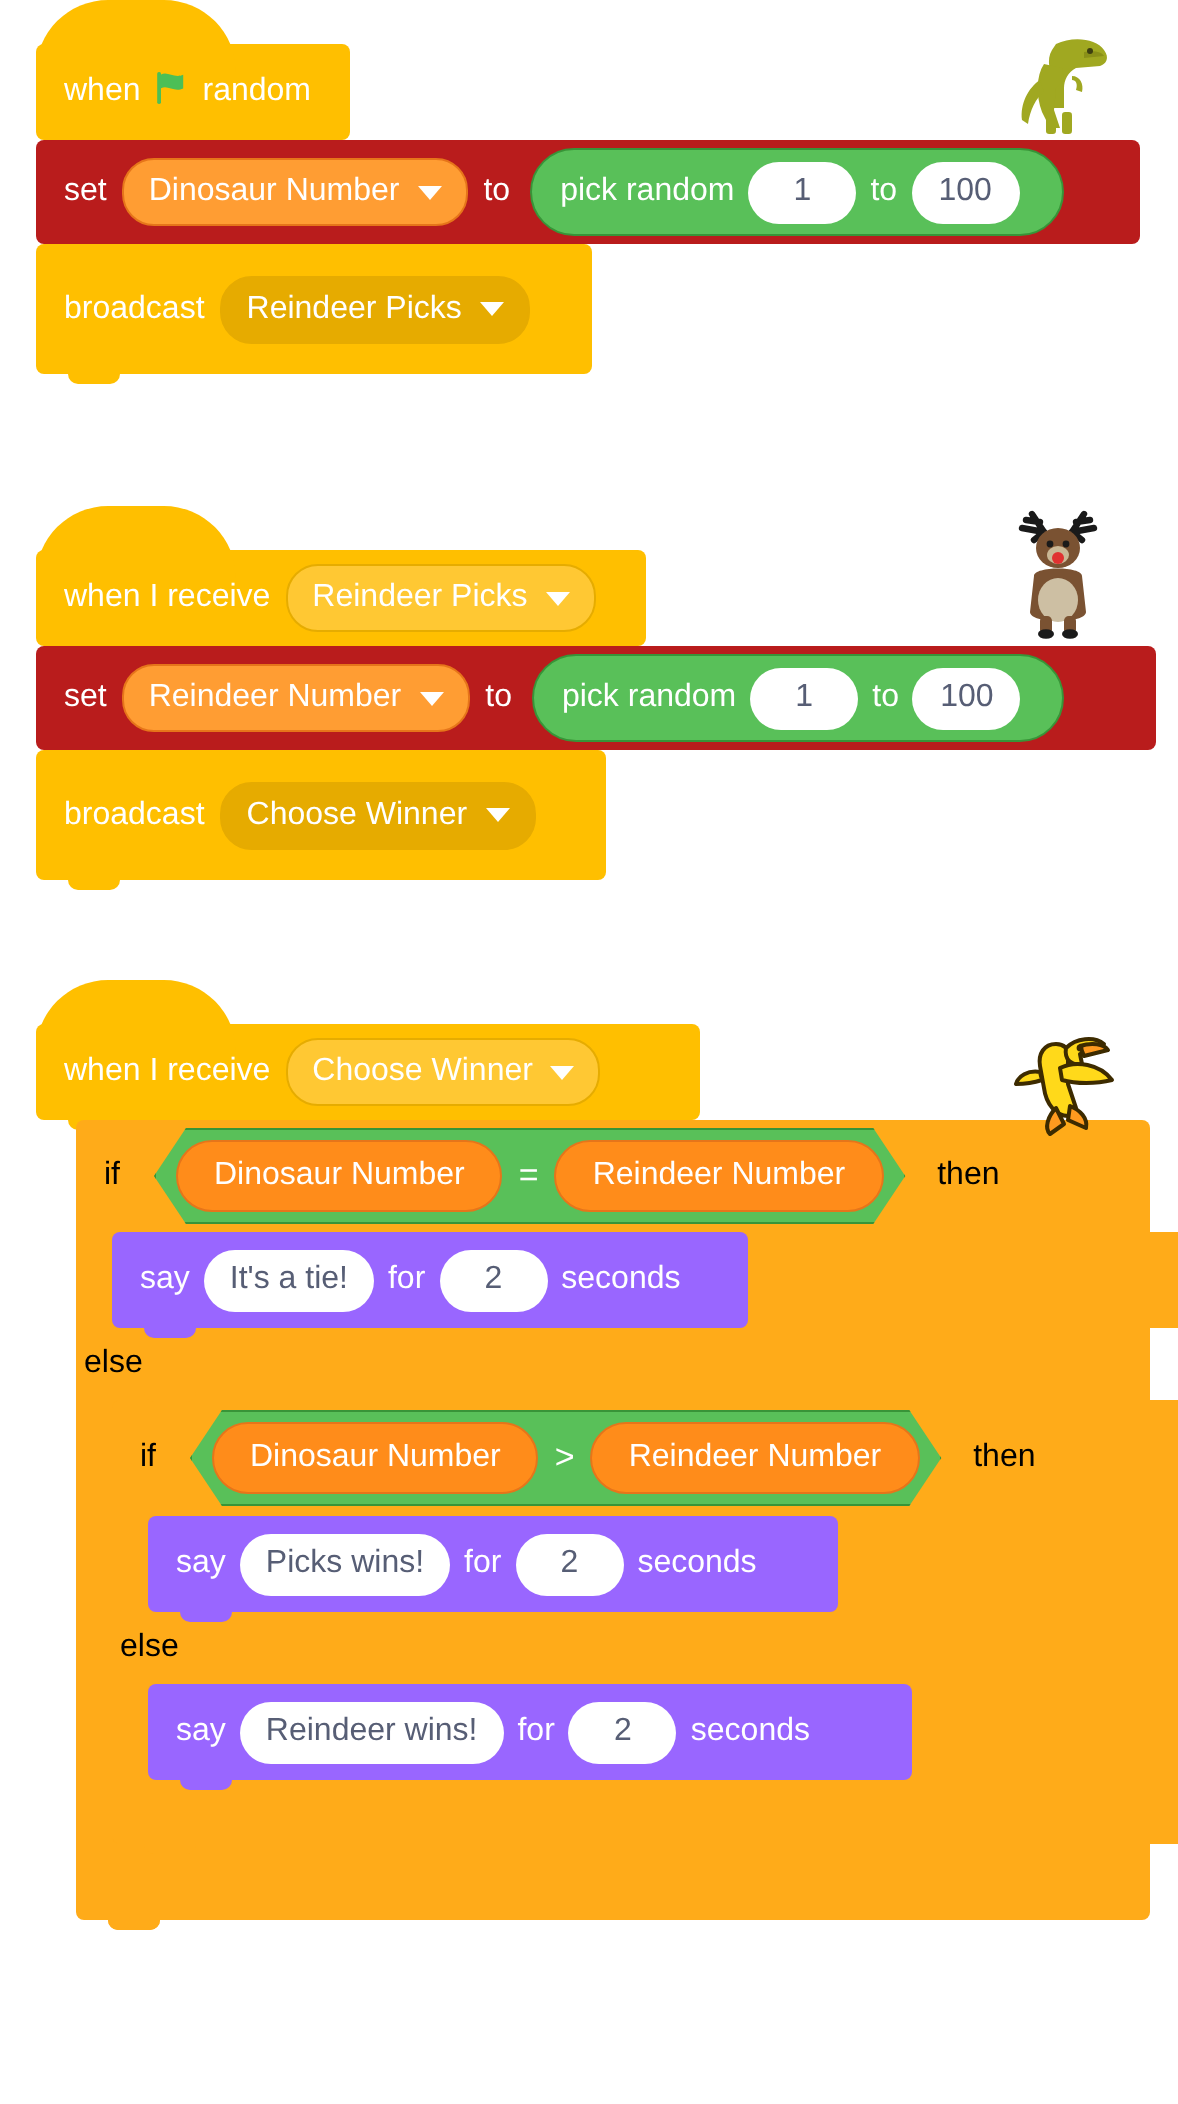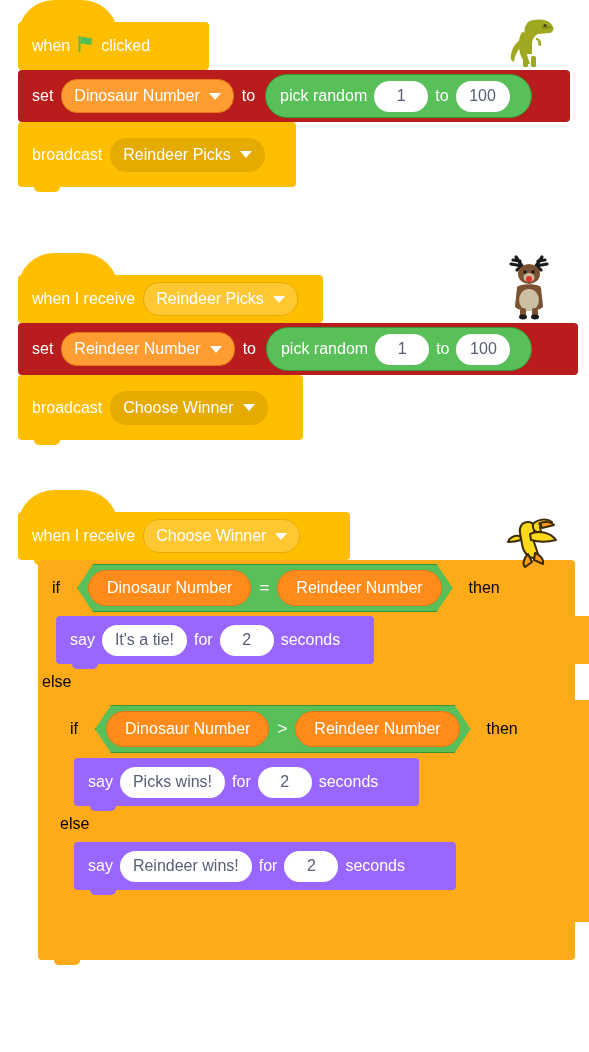--- a/index.html
+++ b/index.html
@@ -180,30 +180,30 @@
   .lbl { display: inline-block; }
 
   .sprite { position: absolute; }
   .sprite svg { display: block; }
 </style>
 </head>
 <body>
 
 <div class="script" style="left:18px; top:22px;">
 
-  <div class="blk hat c-events notch-bot" style="width:191px;">
+  <div class="blk hat c-events notch-bot" style="width:157px;">
     <div class="hat-dome"></div>
     <span class="lbl">when</span>
     <span class="flag-icon">
       <svg width="20" height="20" viewBox="0 0 20 20">
         <rect x="2.6" y="2" width="1.9" height="16" rx="0.9" fill="#4cbf56"></rect>
         <path d="M4.5 3.2 C8 1.4 11 5.4 15.6 3.4 L15.6 10.2 C11 12.3 8 8.3 4.5 10.1 Z" fill="#4cbf56"></path>
       </svg>
     </span>
-    <span class="lbl">clicked</span>
+    <span class="lbl">random</span>
   </div>
 
   <div class="blk stack c-vars notch-bot" style="width:552px; height:52px; margin-top:0;">
     <span class="lbl">set</span>
     <span class="field dd-vars">
       <span>Dinosaur Number</span>
       <i class="caret"></i>
     </span>
     <span class="lbl">to</span>
     <span class="op-oval" style="margin-left:10px;">

